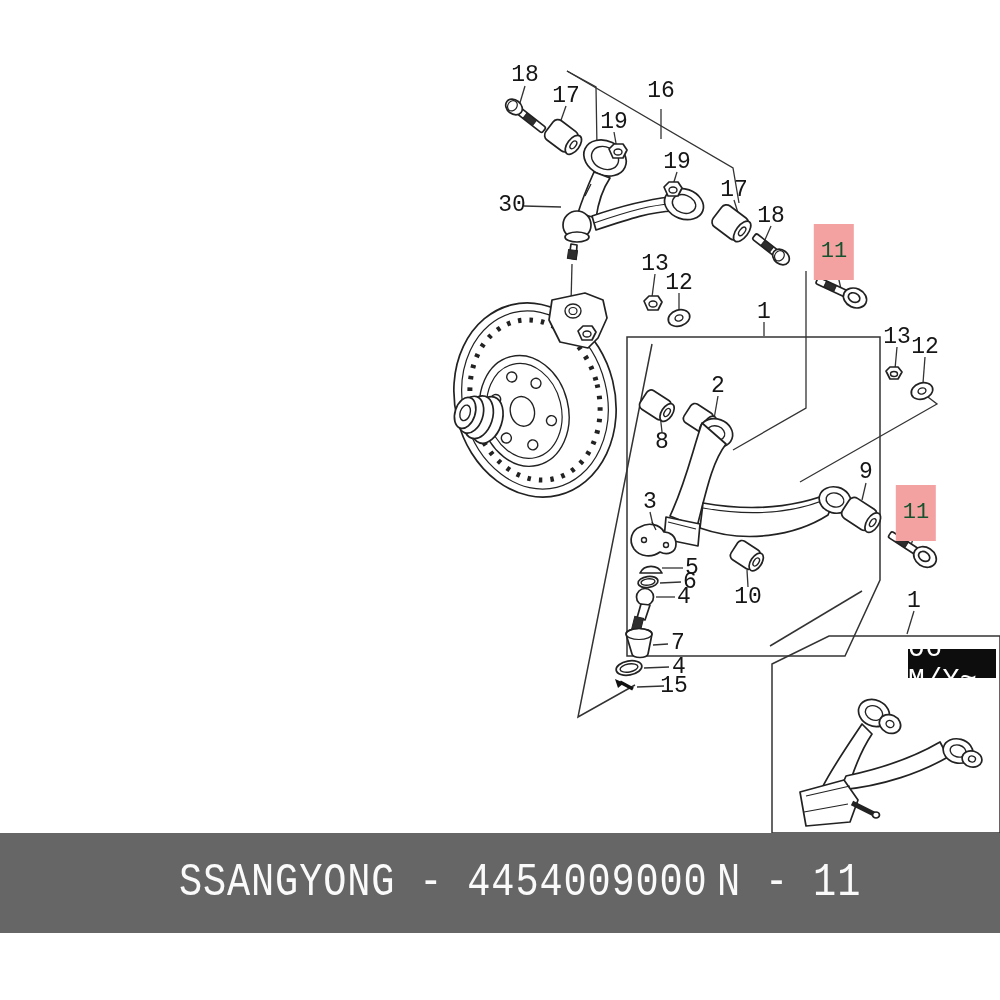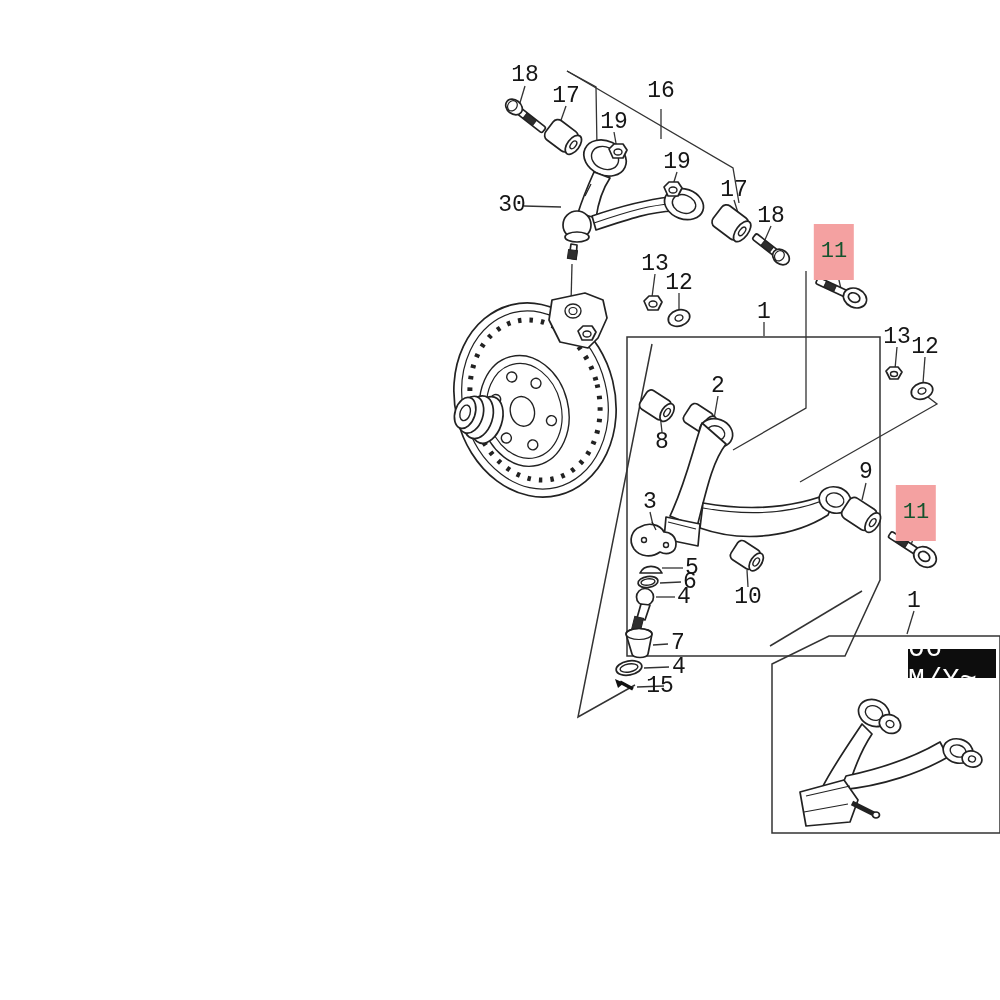--- a/index.html
+++ b/index.html
@@ -291,20 +291,24 @@
   <div class="callout" style="left:925px;top:347px">12</div>
   <div class="callout" style="left:718px;top:386px">2</div>
   <div class="callout" style="left:662px;top:442px">8</div>
   <div class="callout" style="left:866px;top:472px">9</div>
   <div class="callout" style="left:650px;top:502px">3</div>
   <div class="callout" style="left:692px;top:568px">5</div>
   <div class="callout" style="left:690px;top:582px">6</div>
   <div class="callout" style="left:684px;top:597px">4</div>
   <div class="callout" style="left:678px;top:643px">7</div>
   <div class="callout" style="left:679px;top:667px">4</div>
-  <div class="callout" style="left:660px;top:686px">15</div>
+  <div class="callout" style="left:674px;top:686px">15</div>
   <div class="callout" style="left:748px;top:597px">10</div>
   <div class="callout hl" style="left:916px;top:513px">11</div>
   <div class="callout" style="left:914px;top:601px">1</div>
 
   <div id="my-tag">06 M/Y~</div>
 
+  <div id="banner">
+    <span class="btxt" id="part-number-text">SSANGYONG - 4454009000</span>
+    <span class="btxt" id="page-ref-text">N - 11</span>
+  </div>
 </div>
 
 </body></html>

